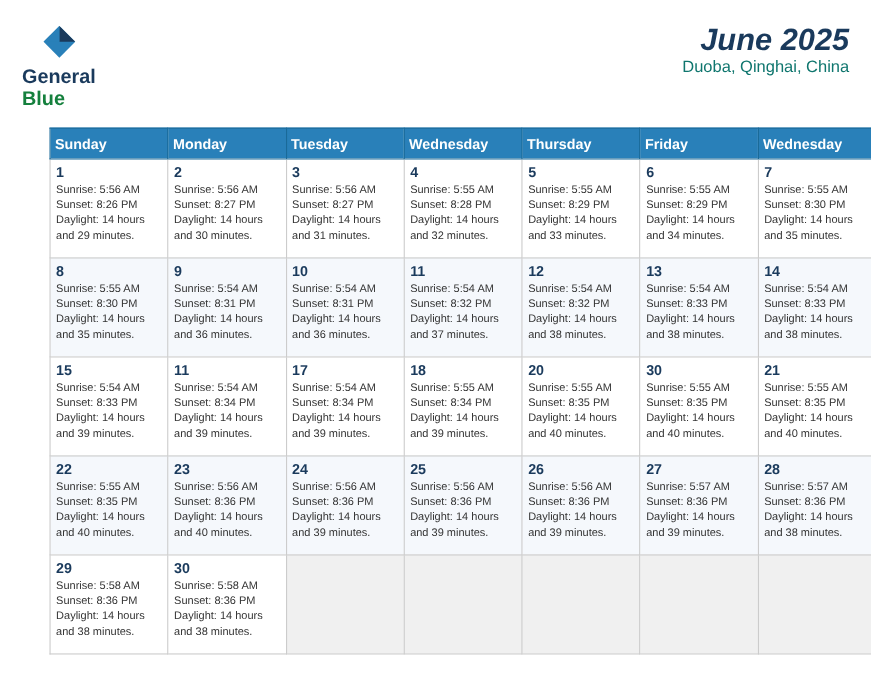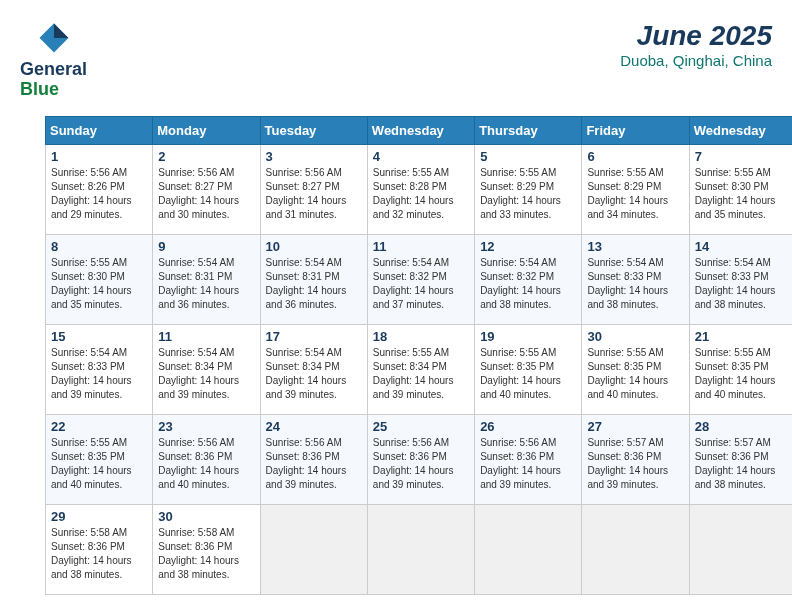--- a/index.html
+++ b/index.html
@@ -269,21 +269,21 @@
         </td>
         <td>
           <span class="day-number">18</span>
           <div class="cell-info">
             Sunrise: 5:55 AM<br>
             Sunset: 8:34 PM<br>
             Daylight: 14 hours and 39 minutes.
           </div>
         </td>
         <td>
-          <span class="day-number">19</span>
+          <span class="day-number">20</span>
           <div class="cell-info">
             Sunrise: 5:55 AM<br>
             Sunset: 8:35 PM<br>
             Daylight: 14 hours and 40 minutes.
           </div>
         </td>
         <td>
           <span class="day-number">30</span>
           <div class="cell-info">
             Sunrise: 5:55 AM<br>

